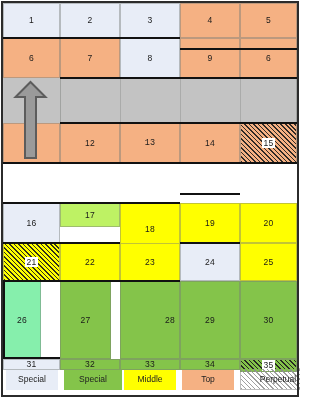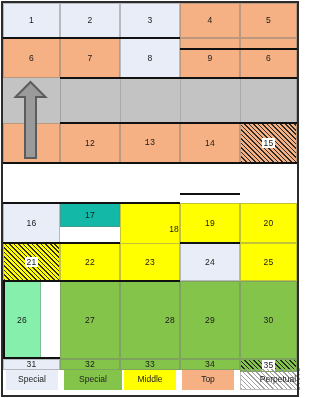--- a/index.html
+++ b/index.html
@@ -140,24 +140,24 @@
       <div class="cell" style="left: 177px; top: 120px; width: 60px; height: 40px; background: rgb(245, 177, 131); z-index: 4;">
         <span class="num">14</span>
       </div>
       <div class="cell perp" style="left: 237px; top: 120px; width: 57px; height: 40px; background: rgb(245, 177, 131); z-index: 4;">
         <div class="hatch"></div>
         <span class="num">15</span>
       </div>
       <div class="cell" style="left: 0px; top: 200px; width: 57px; height: 40px; background: rgb(232, 237, 247); z-index: 1;">
         <span class="num">16</span>
       </div>
-      <div class="cell" style="left: 57px; top: 200px; width: 60px; height: 24px; background: #14b8a6; z-index: 1;">
+      <div class="cell" style="left: 57px; top: 200px; width: 60px; height: 24px; background: #bef264; z-index: 1;">
         <span class="num">17</span>
       </div>
-      <div class="cell" style="left: 117px; top: 200px; width: 60px; height: 52px; background: rgb(255, 255, 0); z-index: 1; justify-content: flex-end;">
+      <div class="cell" style="left: 117px; top: 200px; width: 60px; height: 52px; background: rgb(255, 255, 0); z-index: 1;">
         <span class="num">18</span>
       </div>
       <div class="cell" style="left: 177px; top: 200px; width: 60px; height: 40px; background: rgb(255, 255, 0); z-index: 1;">
         <span class="num">19</span>
       </div>
       <div class="cell" style="left: 237px; top: 200px; width: 57px; height: 40px; background: rgb(255, 255, 0); z-index: 1;">
         <span class="num">20</span>
       </div>
       <div class="cell perp" style="left: 0px; top: 240px; width: 57px; height: 38px; background: rgb(255, 255, 0); z-index: 1;">
         <div class="hatch"></div>
@@ -171,21 +171,21 @@
       </div>
       <div class="cell" style="left: 177px; top: 240px; width: 60px; height: 38px; background: rgb(232, 237, 247); z-index: 1;">
         <span class="num">24</span>
       </div>
       <div class="cell" style="left: 237px; top: 240px; width: 57px; height: 38px; background: rgb(255, 255, 0); z-index: 1;">
         <span class="num">25</span>
       </div>
       <div class="cell" style="left: 0px; top: 278px; width: 38px; height: 78px; background: #86efac; z-index: 1;">
         <span class="num">26</span>
       </div>
-      <div class="cell" style="left: 57px; top: 278px; width: 60px; height: 78px; background: rgb(132, 196, 74); z-index: 1;">
+      <div class="cell" style="left: 57px; top: 278px; width: 51px; height: 78px; background: rgb(132, 196, 74); z-index: 1;">
         <span class="num">27</span>
       </div>
       <div class="cell" style="left: 117px; top: 278px; width: 60px; height: 78px; background: rgb(132, 196, 74); z-index: 1; padding-left: 40px;">
         <span class="num">28</span>
       </div>
       <div class="cell" style="left: 177px; top: 278px; width: 60px; height: 78px; background: rgb(132, 196, 74); z-index: 1;">
         <span class="num">29</span>
       </div>
       <div class="cell" style="left: 237px; top: 278px; width: 57px; height: 78px; background: rgb(132, 196, 74); z-index: 1;">
         <span class="num">30</span>

